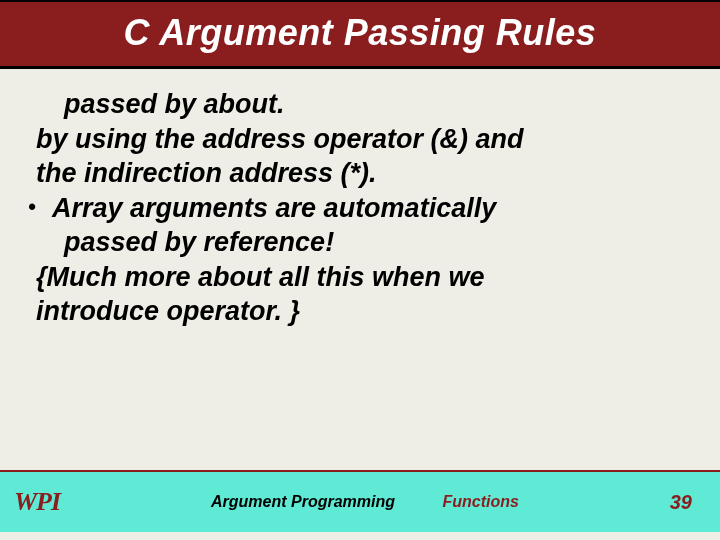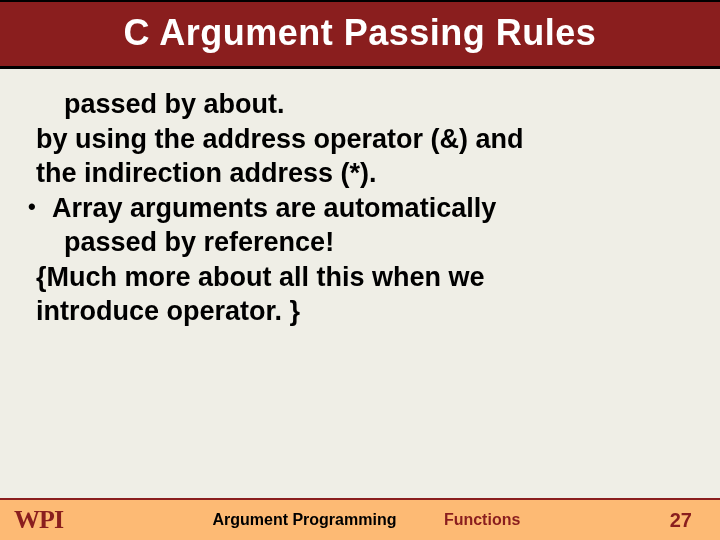--- a/index.html
+++ b/index.html
@@ -1,15 +1,15 @@
 <!DOCTYPE html>
 <html><head>
 <meta charset="utf-8">
 <style>
-  * { margin: 0; padding: 0; box-sizing: border-box; }
+  * { margin: 0; padding: 0; box-sizing: border-box; font-style: italic; }
   body {
     width: 720px;
     height: 540px;
     background: #efeee6;
     font-family: Georgia, "Times New Roman", serif;
     position: relative;
     overflow: hidden;
   }
   .title-bar {
     background: #8a1e1e;
@@ -50,27 +50,27 @@
   .bullet-dot {
     display: inline-block;
     font-size: 22px;
     vertical-align: middle;
     margin-right: 6px;
     position: relative;
     top: -2px;
   }
   .footer {
     position: absolute;
-    left: 0; right: 0; bottom: 0;
-    height: 42px;
+    left: 0; right: 0; bottom: 8px;
+    height: 62px;
     border-top: 2px solid #8a1e1e;
     display: flex;
     align-items: center;
     padding: 0 28px 0 14px;
-    background: #fdba74;
+    background: #5eead4;
   }
   .logo {
     display: flex;
     align-items: center;
     gap: 2px;
     font-family: Georgia, serif;
     font-weight: bold;
     font-size: 26px;
     color: #8a1e1e;
     letter-spacing: -1px;
@@ -119,14 +119,14 @@
 </div>
 
 <div class="footer">
   <div class="logo">
     <span>WPI</span>
   </div>
   <div class="footer-center">
     <span>Argument Programming</span>
     <span class="topic">Functions</span>
   </div>
-  <div class="page-num">27</div>
+  <div class="page-num">39</div>
 </div>
 
 </body></html>

